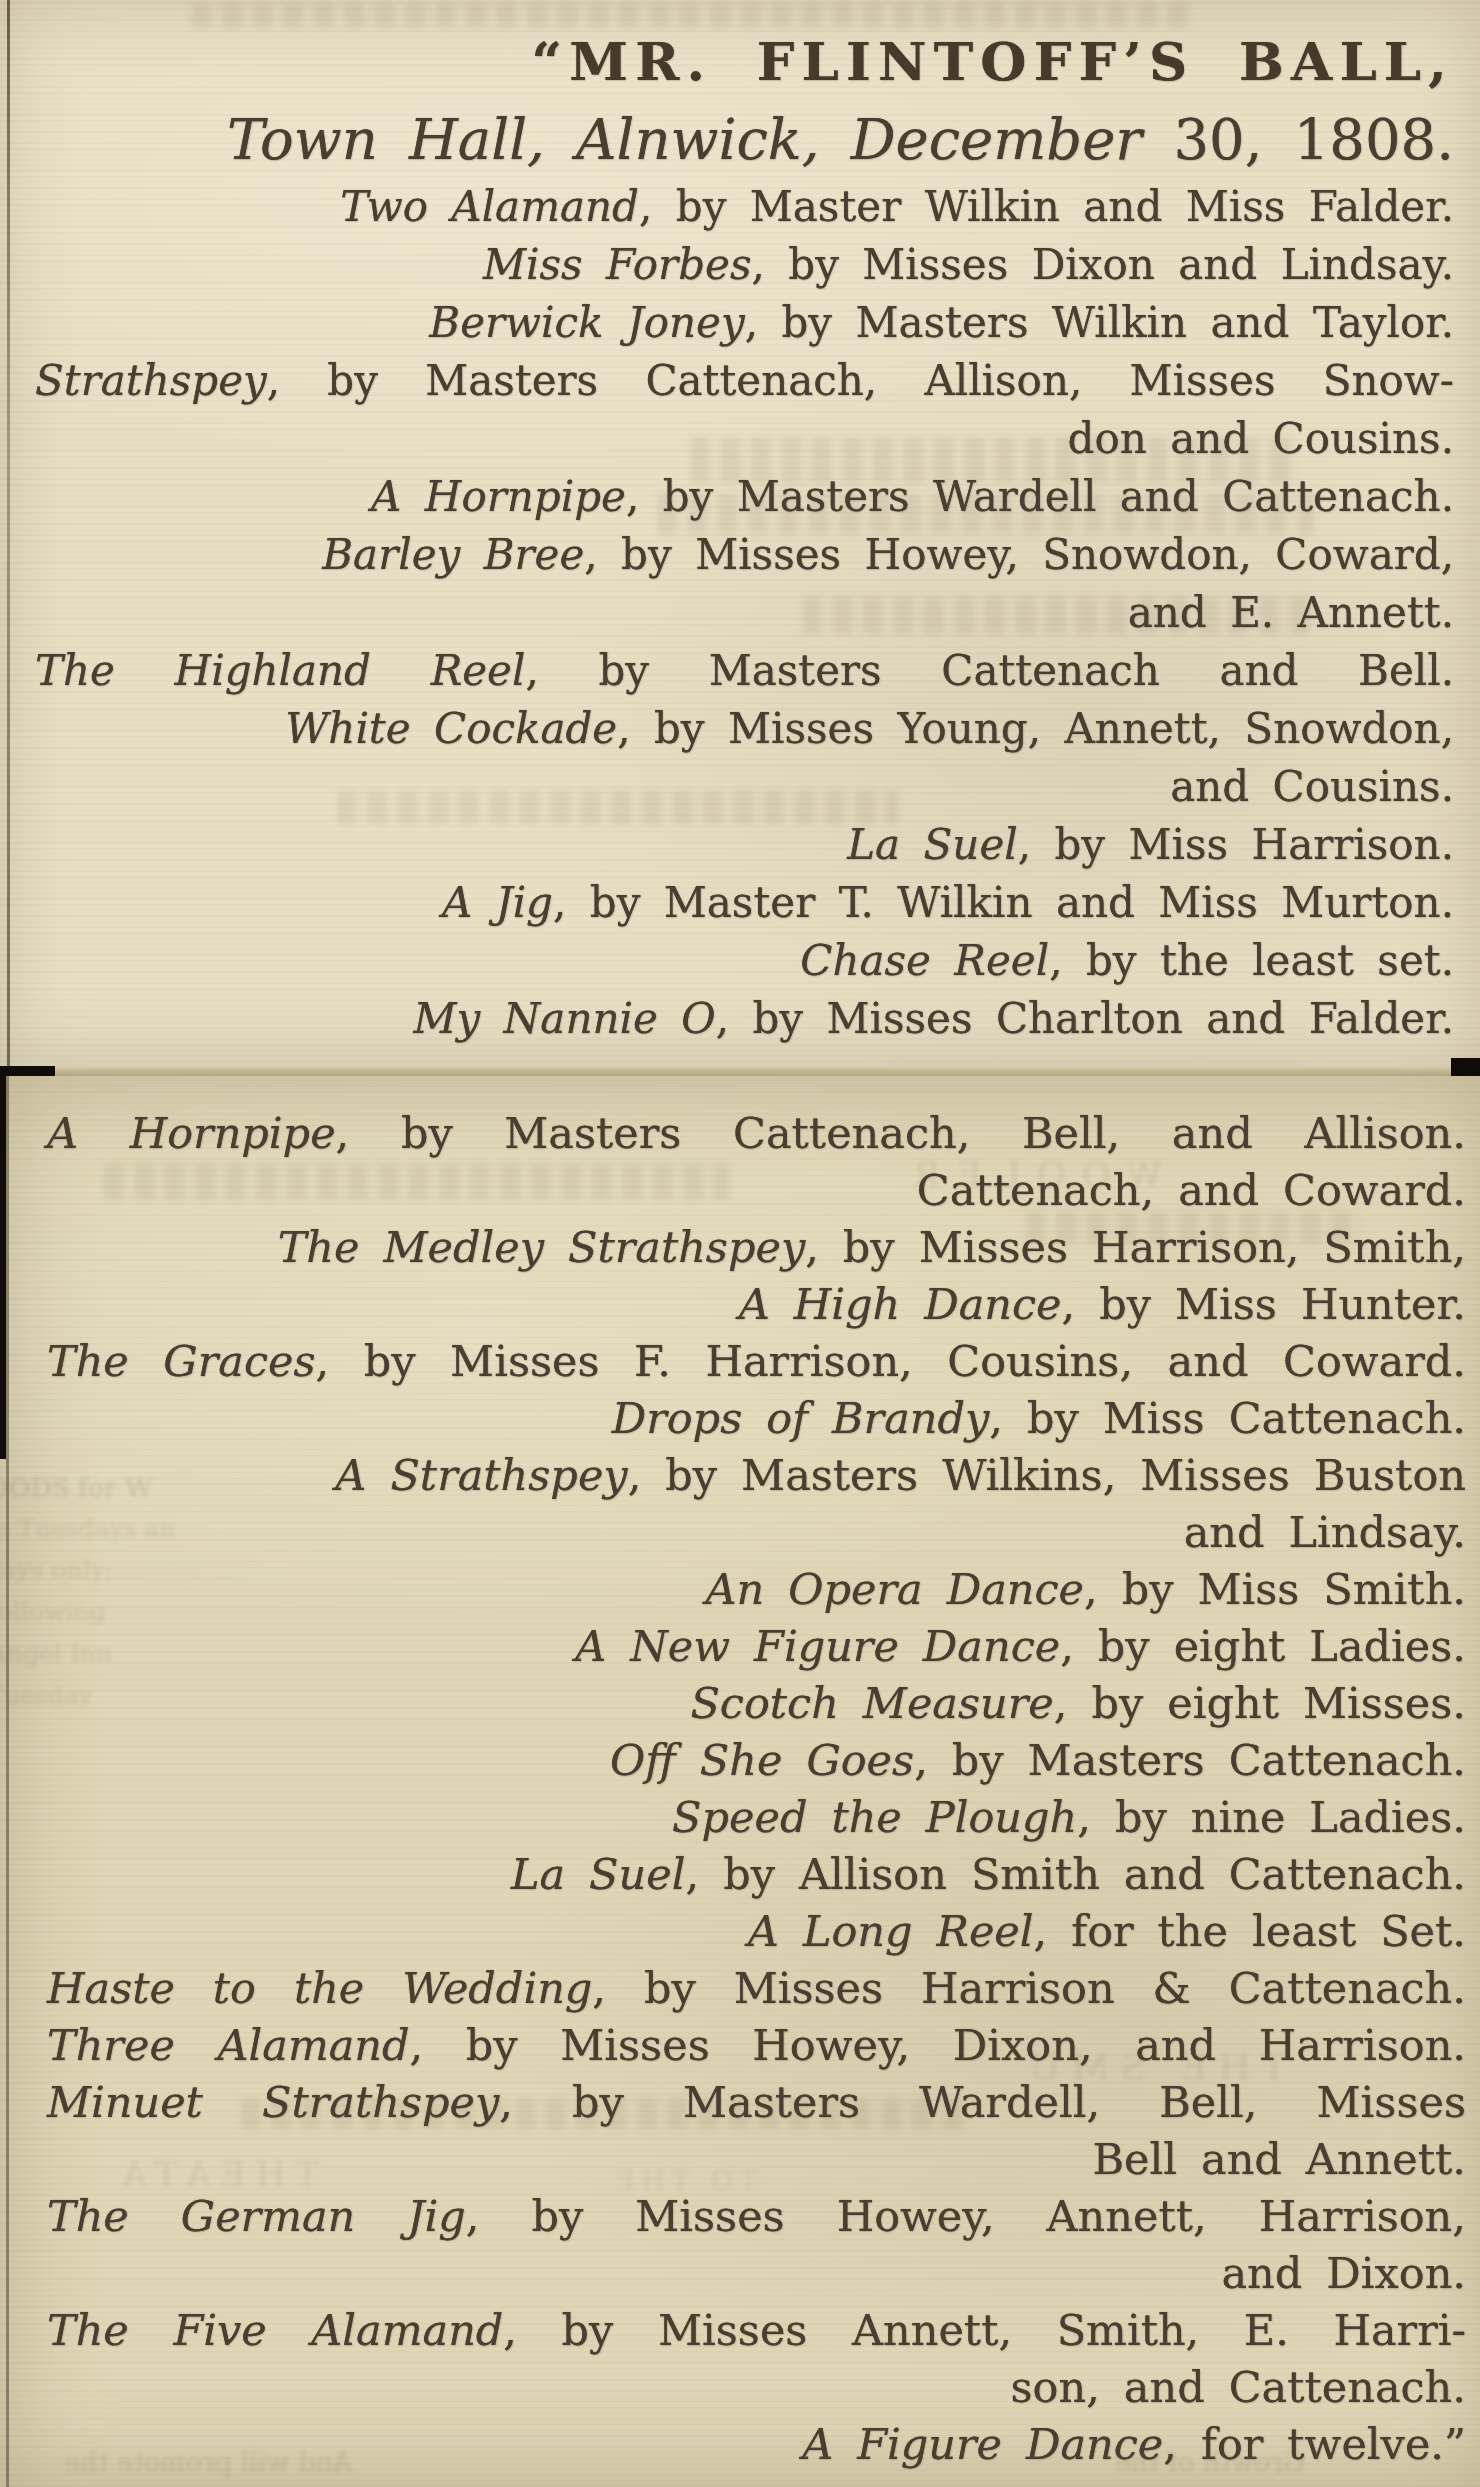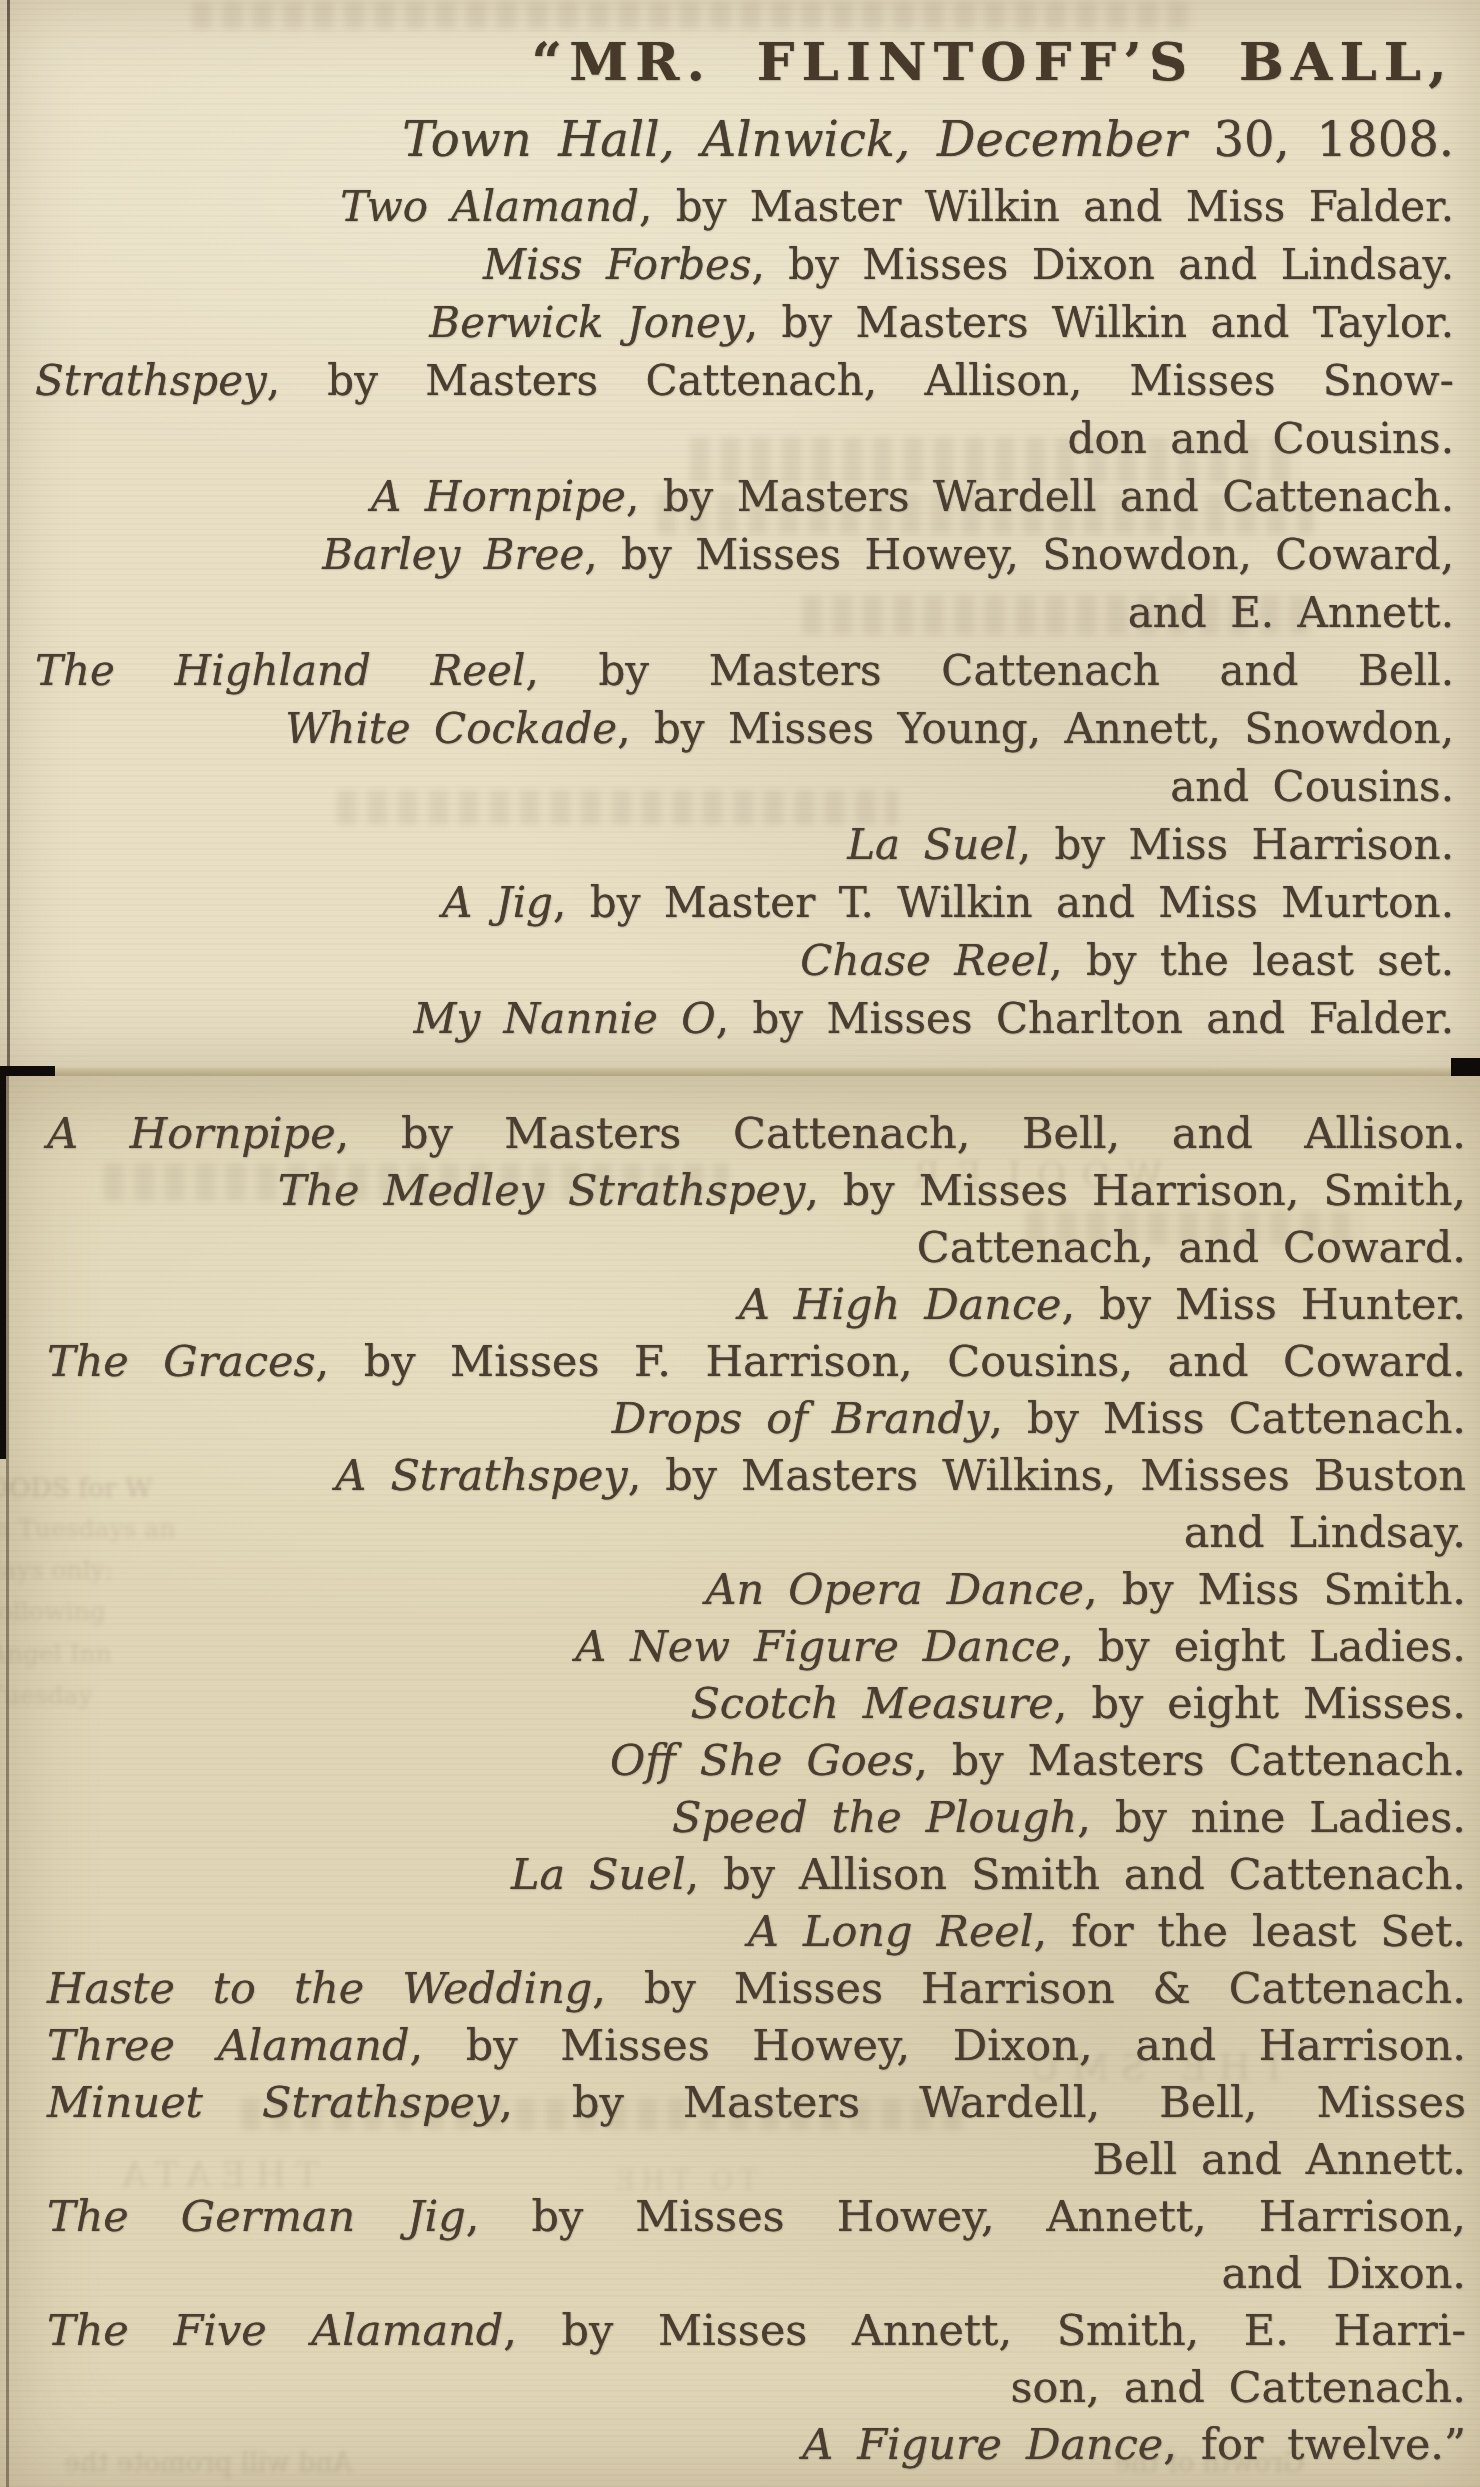--- a/index.html
+++ b/index.html
@@ -56,21 +56,21 @@
   }
   .part-2 .line { height: 57px; line-height: 57px; font-size: 43px; }
   .line em { font-style: italic; }
   .line.stretch { white-space: normal; text-align: justify; text-align-last: justify; }
   .line.title {
     height: 80px; line-height: 80px;
     font-size: 53px; font-weight: bold;
     letter-spacing: 7.2px; word-spacing: 19px;
     color: #473a2b;
   }
-  .line.subtitle { height: 77px; line-height: 77px; font-size: 48px; }
+  .line.subtitle { height: 77px; line-height: 77px; font-size: 56px; }
 
   .rule { position: absolute; pointer-events: none; }
   .rule-left-1 {
     left: 7.2px; top: 0; width: 2.4px; height: 100%;
     background: linear-gradient(rgba(52,42,30,.68), rgba(52,42,30,.34) 42%, rgba(52,42,30,.62));
   }
   .bar-black-left { left: 0; top: 0; width: 5.6px; height: 383px; background: #0f0c09; }
   .rule-left-2 { left: 5.6px; top: 0; width: 3.2px; height: 100%; background: rgba(64,52,38,.48); }
   .rule-right  { right: 7.2px; top: 9.6px; width: 3.2px; height: calc(100% - 16px); background: rgba(56,45,32,.58); }
 
@@ -132,22 +132,22 @@
 
   <section class="part part-2">
     <div class="rule bar-black-left"></div>
     <div class="rule rule-left-2"></div>
     <div class="rule rule-right"></div>
     <div class="smudge" style="top:87px; left:104px;  width:625px; height:38px;"></div>
     <div class="smudge" style="top:135px; left:1026px; width:337px; height:34px;"></div>
     <div class="smudge" style="top:1022px; left:241px; width:722px; height:32px;"></div>
     <div class="lines">
         <div class="line stretch"><em>A Hornpipe</em><span>, by Masters Cattenach, Bell, and Allison.</span></div>
+        <div class="line"><span>Cattenach, and Coward.</span></div>
         <div class="line"><em>The Medley Strathspey</em><span>, by Misses Harrison, Smith,</span></div>
-        <div class="line"><span>Cattenach, and Coward.</span></div>
         <div class="line"><em>A High Dance</em><span>, by Miss Hunter.</span></div>
         <div class="line stretch"><em>The Graces</em><span>, by Misses F. Harrison, Cousins, and Coward.</span></div>
         <div class="line"><em>Drops of Brandy</em><span>, by Miss Cattenach.</span></div>
         <div class="line"><em>A Strathspey</em><span>, by Masters Wilkins, Misses Buston</span></div>
         <div class="line"><span>and Lindsay.</span></div>
         <div class="line"><em>An Opera Dance</em><span>, by Miss Smith.</span></div>
         <div class="line"><em>A New Figure Dance</em><span>, by eight Ladies.</span></div>
         <div class="line"><em>Scotch Measure</em><span>, by eight Misses.</span></div>
         <div class="line"><em>Off She Goes</em><span>, by Masters Cattenach.</span></div>
         <div class="line"><em>Speed the Plough</em><span>, by nine Ladies.</span></div>

